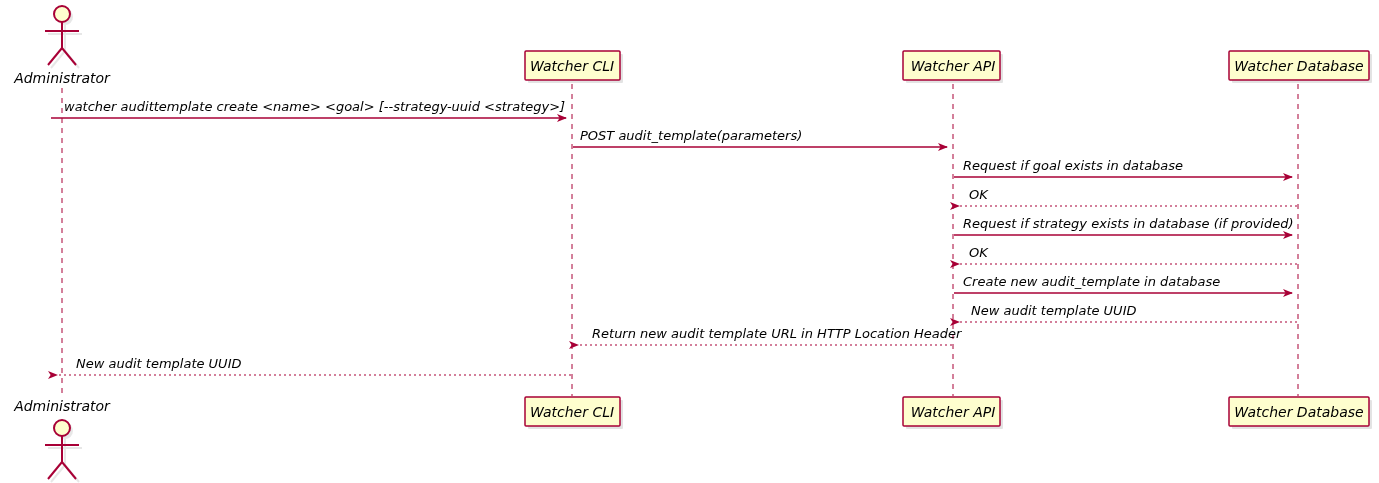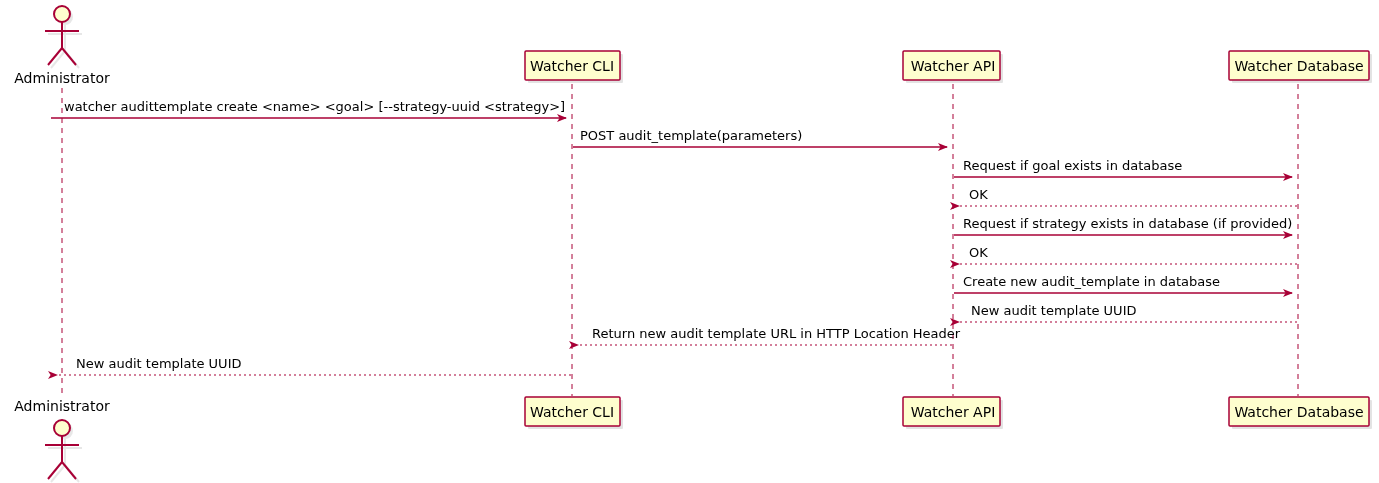--- a/index.html
+++ b/index.html
@@ -10,20 +10,21 @@
   body {
     width: 1379px;
     height: 483px;
     font-family: "DejaVu Sans", sans-serif;
     overflow: hidden;
   }
   #diagram-root {
     position: relative;
     width: 1379px;
     height: 360px;
+    font-style: italic;
   }
   svg#seq-svg {
     display: block;
     width: 1379px;
     height: 483px;
   }
   .msg-label {
     font-family: "DejaVu Sans", sans-serif;
     font-size: 13px;
     fill: #000000;

